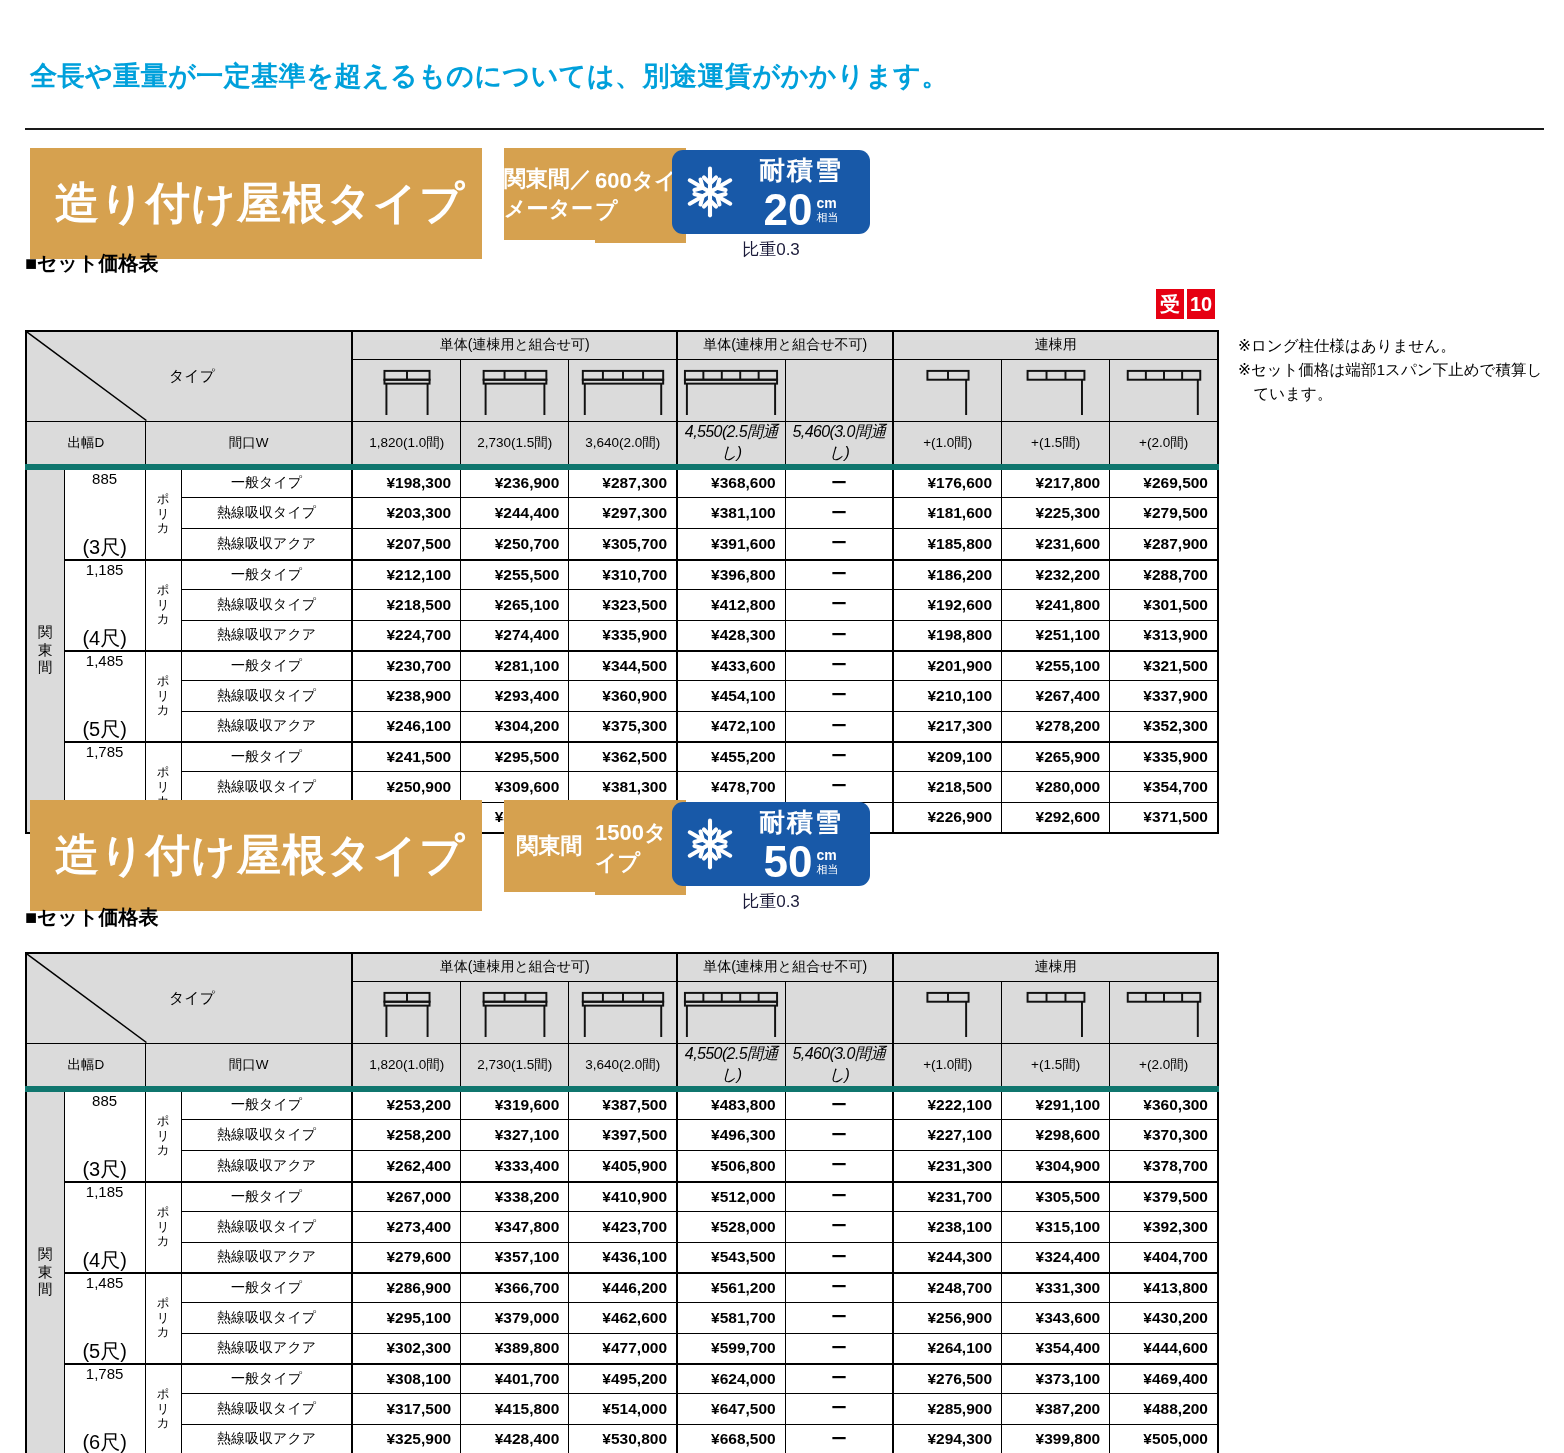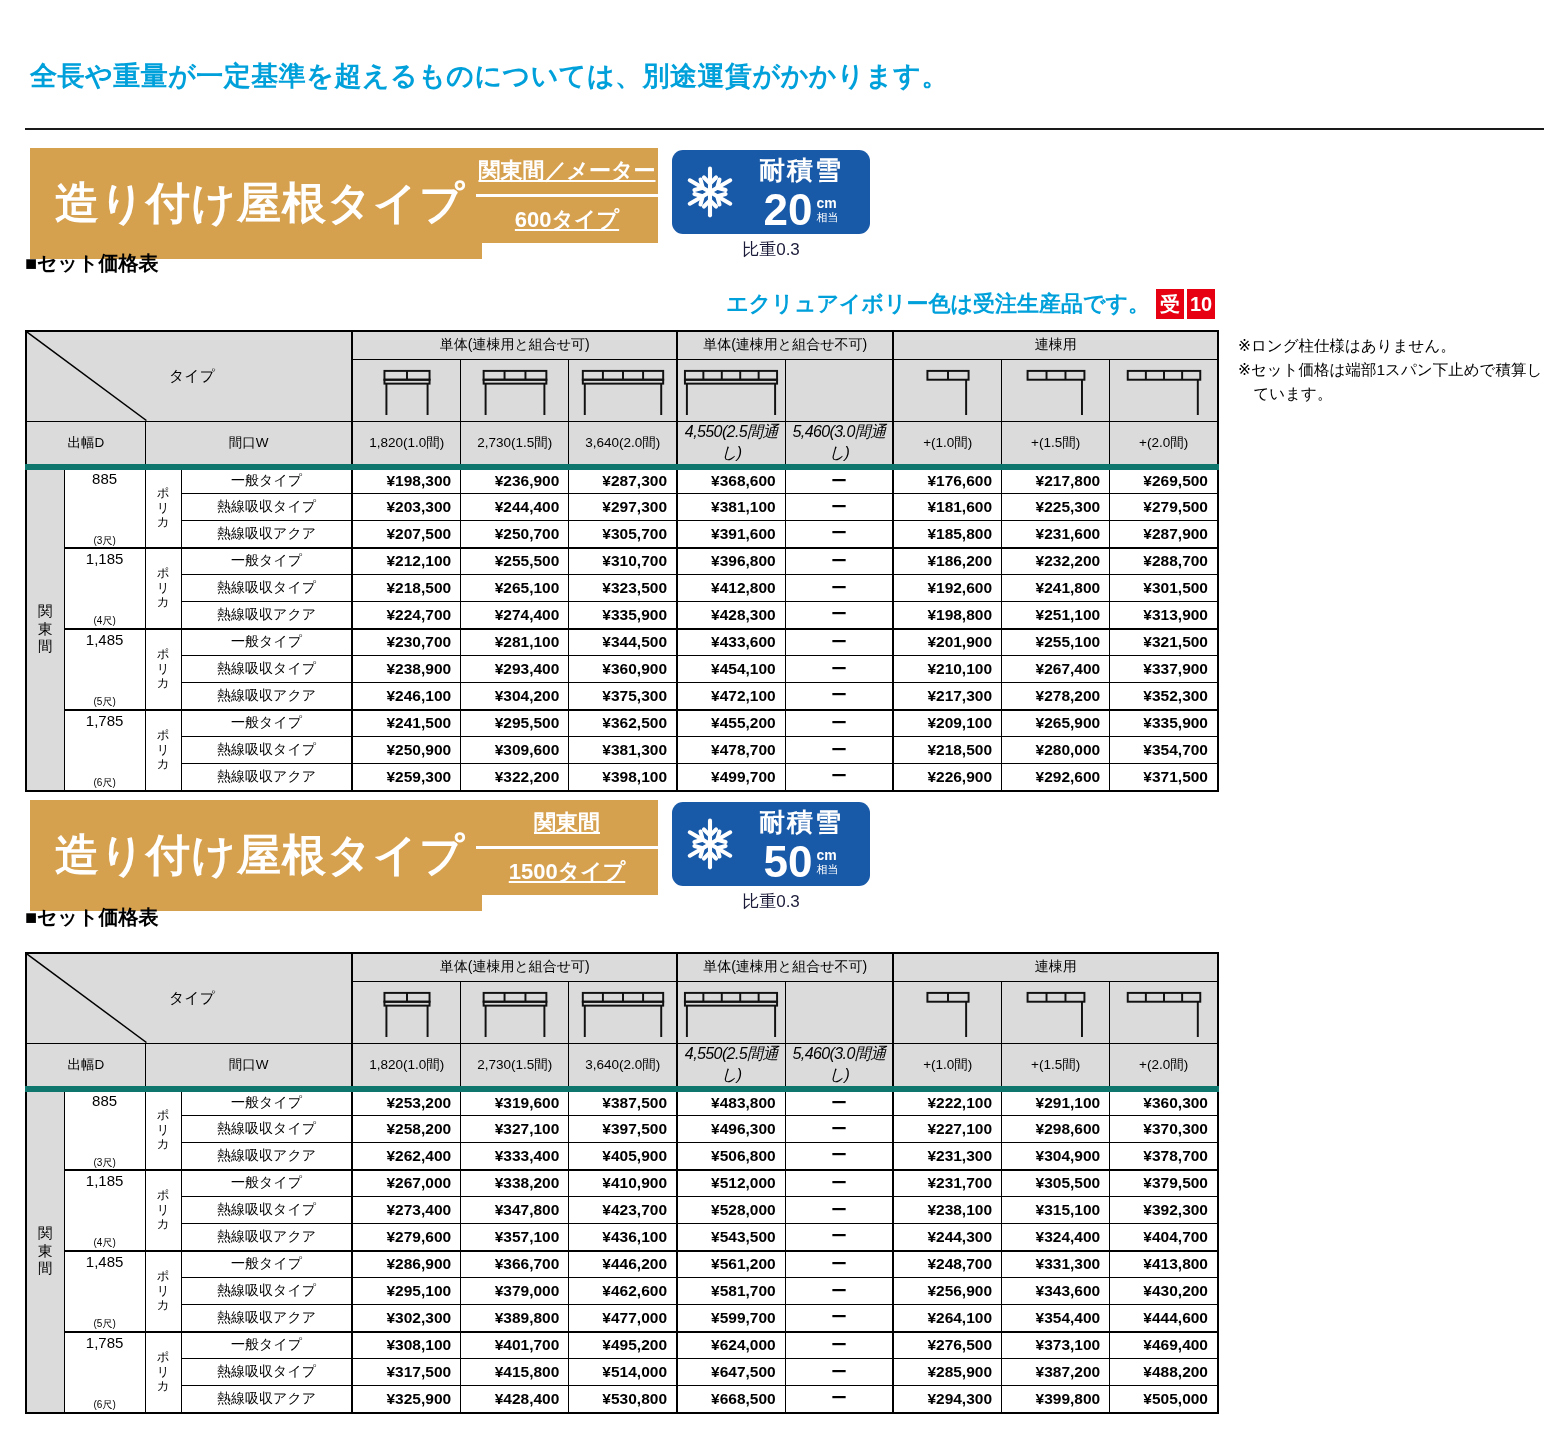--- a/index.html
+++ b/index.html
@@ -6,22 +6,22 @@
   body{
     width:1564px;height:1453px;position:relative;background:#fff;overflow:hidden;
     font-family:"Liberation Sans","DejaVu Sans",sans-serif;color:#000;
   }
   .top-notice{position:absolute;left:30px;top:58px;font-size:27px;font-weight:bold;color:#00A0DB;letter-spacing:.5px;}
   .rule{position:absolute;left:25px;right:20px;top:128px;border-top:2px solid #1a1a1a;}
   .section{position:absolute;left:0;width:1564px;}
   #sec0{top:148px;} #sec1{top:800px;}
   .gold-title{position:absolute;left:30px;top:0;width:452px;height:111px;background:#D6A14F;color:#fff;
     font-size:44px;font-weight:bold;display:flex;align-items:center;padding-left:25px;box-sizing:border-box;letter-spacing:1px;}
-  .spec-badge{position:absolute;left:476px;top:0;width:182px;height:95px;background:#D6A14F;color:#fff;
-    font-weight:bold;display:flex;flex-direction:column;text-decoration:underline;}
+  .spec-badge{position:absolute;left:504px;top:0;width:182px;height:95px;background:#D6A14F;color:#fff;
+    font-weight:bold;display:flex;flex-direction:row;}
   .spec-row{flex:1;display:flex;align-items:center;justify-content:center;font-size:22px;}
   .spec-row.first{border-bottom:3px solid #fff;}
   .snow-wrap{position:absolute;left:672px;top:2px;width:198px;}
   .snow-badge{height:84px;border-radius:11px;background:#1859A8;display:flex;align-items:center;padding:0 6px 0 10px;box-sizing:border-box;}
   .flake-slot{width:56px;height:56px;flex:0 0 auto;}
   .flake-slot svg{width:56px;height:56px;display:block;}
   .snow-right{flex:1;color:#fff;text-align:center;}
   .snow-label{font-size:26px;font-weight:bold;letter-spacing:2px;}
   .snow-valrow{display:flex;align-items:center;justify-content:center;line-height:1;}
   .snow-num{font-size:44px;font-weight:bold;}
@@ -49,21 +49,21 @@
   .r-size td{border-bottom:6px solid #0f766e;font-size:13.5px;}
   .r-size td.small{font-size:16px;letter-spacing:-.6px;font-style:italic;}
   .corner-cell{position:relative;}
   .corner-cell svg.diag{position:absolute;left:0;top:0;width:100%;height:100%;}
   .corner-label{position:absolute;left:90px;top:0;width:150px;height:100%;display:flex;align-items:center;justify-content:center;font-size:15px;}
   .group-cell{font-size:14px;}
   .price{text-align:right;padding-right:9px;font-weight:bold;font-size:15.5px;}
   .price.dash{text-align:center;padding-right:0;}
   .type-cell{font-size:14px;}
   .depth-cell{font-size:15px;line-height:1.2;}
-  .depth-cell .sub{font-size:10px;margin-top:47px;}
+  .depth-cell .sub{font-size:20px;margin-top:47px;}
   .region-cell{background:#DBDBDB;font-size:14.5px;line-height:1.2;}
   .material-cell{font-size:12.5px;line-height:1.15;}
   .bl2{border-left:2px solid #000;}
   .bt2{border-top:2px solid #000;}
 </style>
 </head>
 <body>
 
 <div class="top-notice">全長や重量が一定基準を超えるものについては、別途運賃がかかります。</div>
 <div class="rule"></div>
@@ -114,21 +114,20 @@
             <span class="snow-unit">cm</span>
             <span class="snow-unit2">相当</span>
           </span>
         </div>
       </div>
     </div>
     <div class="snow-sub">比重0.3</div>
   </div>
   <div class="subtitle">■セット価格表</div>
   <div class="order-note">
-    <span>エクリュアイボリー色は受注生産品です。</span>
     <span class="red-badge first">受</span>
     <span class="red-badge">10</span>
   </div>
   <div class="side-notes">
     <div>※ロング柱仕様はありません。</div>
     <div>※セット価格は端部1スパン下止めで積算し</div>
     <div>　ています。</div>
   </div>
   <div class="table-wrap">
       <table>

